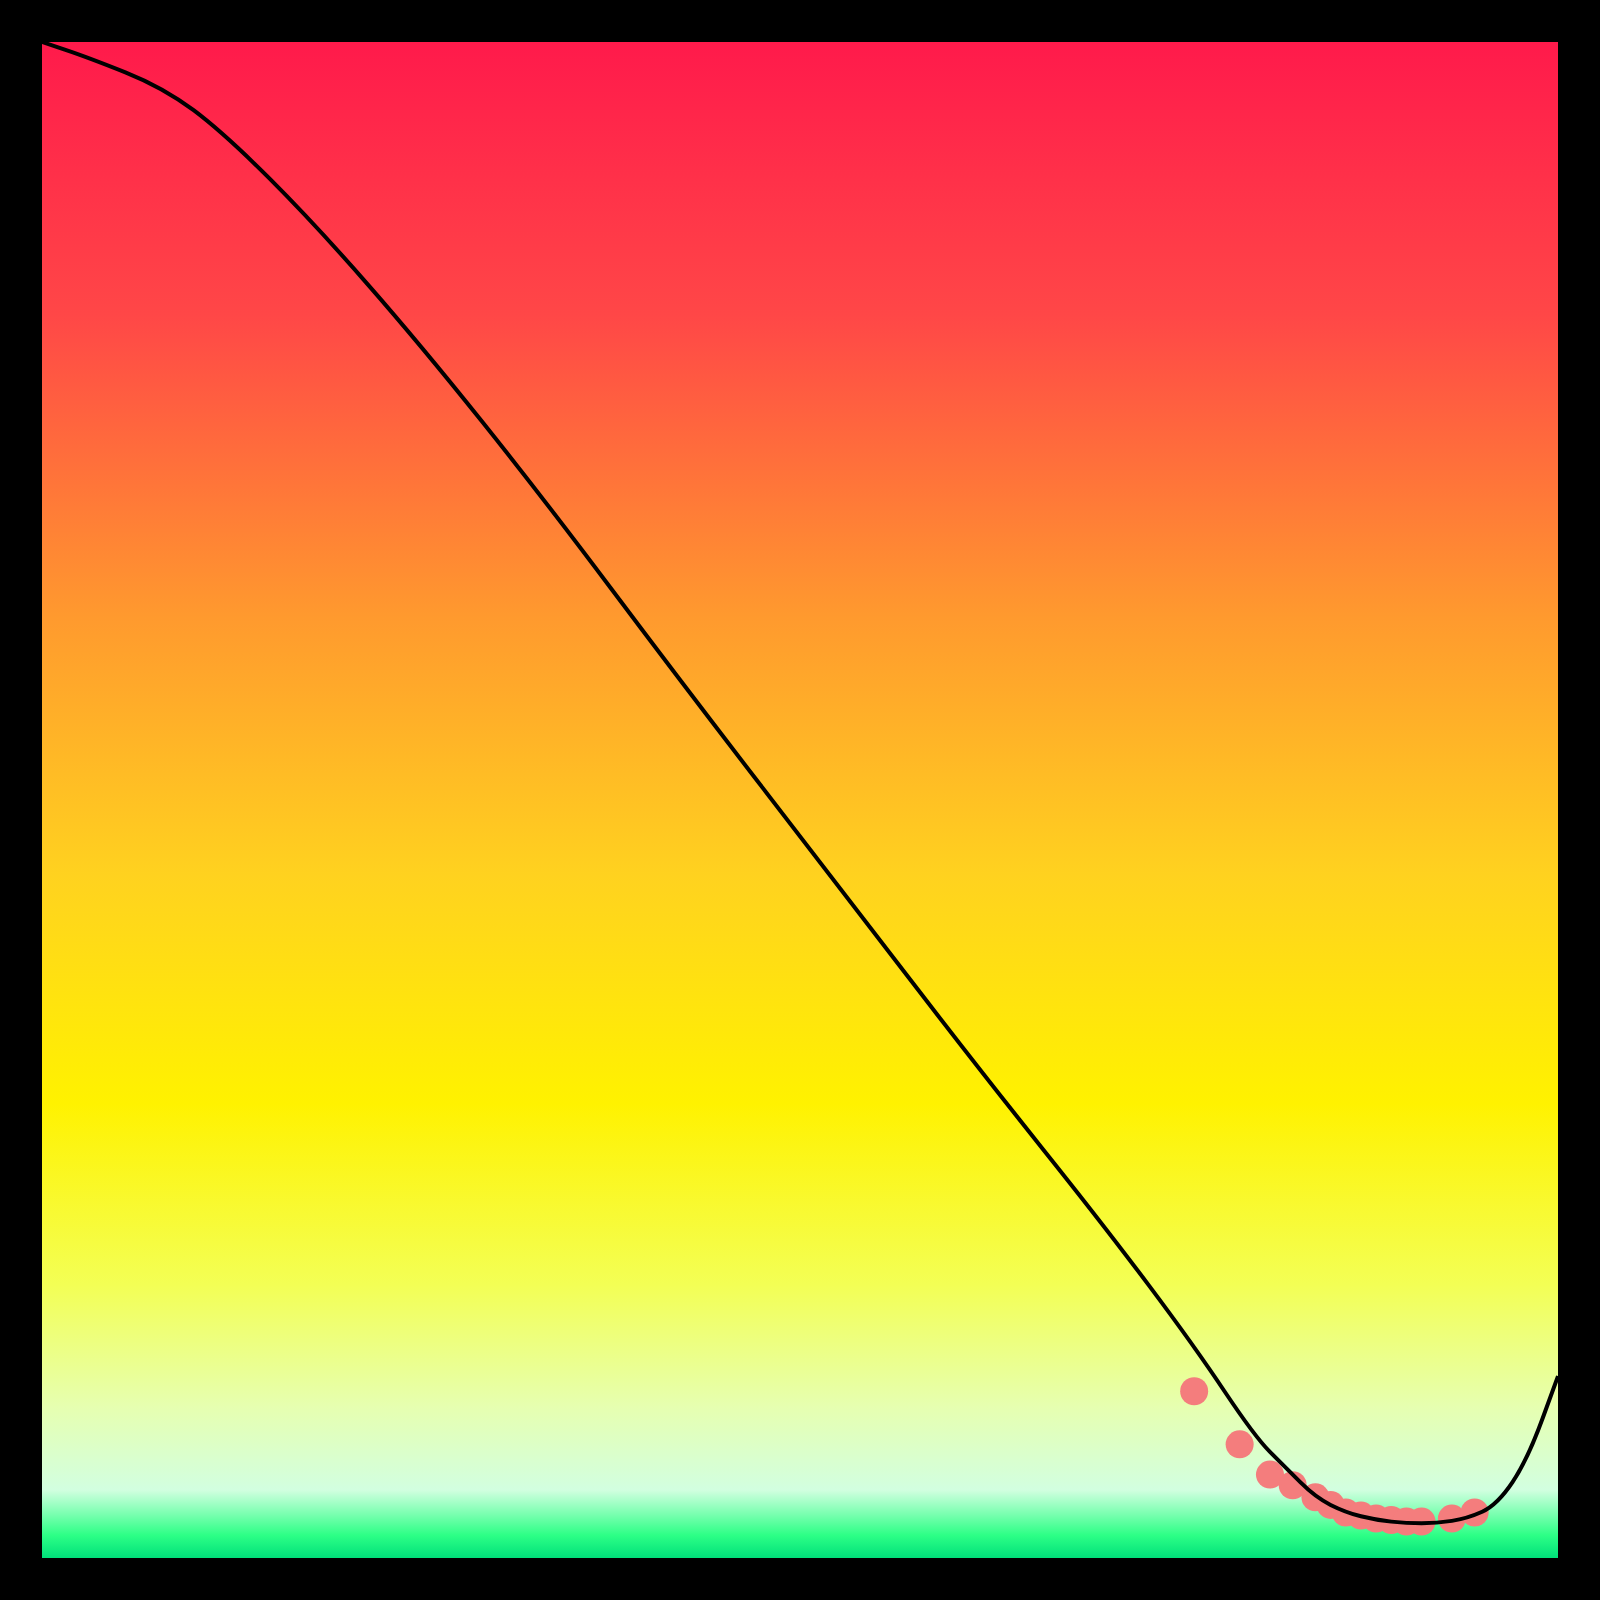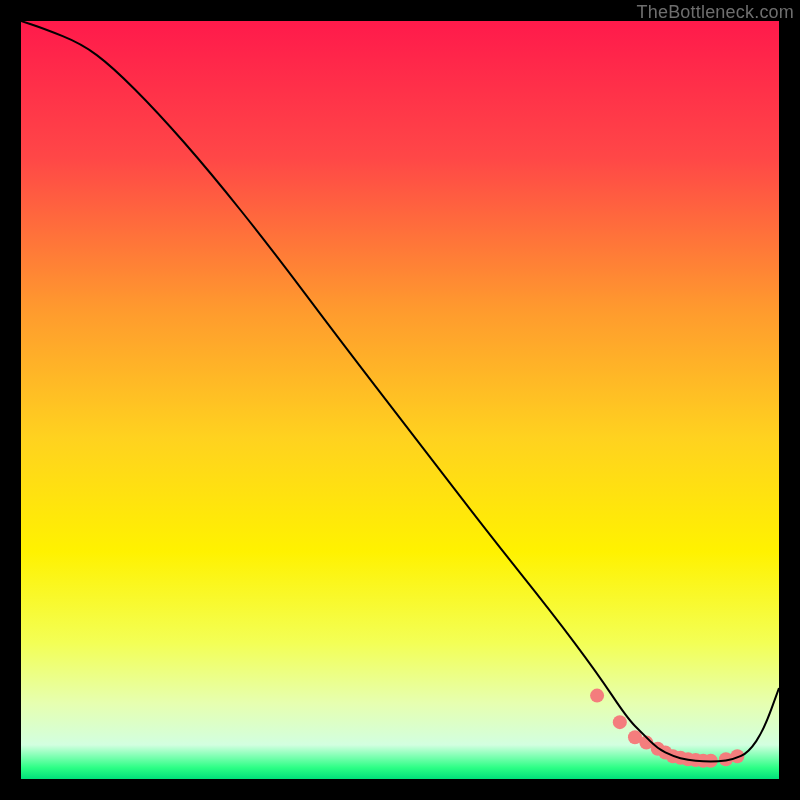--- a/index.html
+++ b/index.html
@@ -72,15 +72,14 @@
           <circle cx="674.62" cy="739.05" r="7" fill="#f47d7d"></circle>
           <circle cx="682.2" cy="739.808" r="7" fill="#f47d7d"></circle>
           <circle cx="689.78" cy="739.808" r="7" fill="#f47d7d"></circle>
           <circle cx="704.94" cy="738.292" r="7" fill="#f47d7d"></circle>
           <circle cx="716.31" cy="735.26" r="7" fill="#f47d7d"></circle>
         </g>
       <path id="curve-path" fill="none" stroke="#000000" stroke-width="2" d="M 0 0 Q 0 0 11.37 3.7900000000000205 Q 22.74 7.580000000000041 41.69 15.160000000000025 Q 60.64 22.74000000000001 75.8 34.110000000000014 Q 90.96 45.48000000000002 113.69999999999999 68.22000000000003 Q 136.44 90.96000000000004 162.97 121.28000000000003 Q 189.5 151.60000000000002 219.82 189.5 Q 250.14000000000001 227.39999999999998 284.25 272.88 Q 318.36 318.36 356.26 367.63 Q 394.16 416.9 432.06 466.17 Q 469.96 515.44 500.28 553.34 Q 530.6 591.24 553.34 621.56 Q 576.08 651.88 591.24 674.62 Q 606.4 697.36 613.98 704.94 Q 621.56 712.52 629.14 720.0999999999999 Q 636.72 727.68 644.3 731.47 Q 651.88 735.26 659.46 737.155 Q 667.04 739.05 674.62 739.808 Q 682.2 740.566 689.78 740.566 Q 697.36 740.566 704.94 739.4290000000001 Q 712.52 738.292 720.0999999999999 734.8810000000001 Q 727.68 731.47 735.26 720.1 Q 742.84 708.73 750.4200000000001 687.885 T 758 667.04"></path>
     </svg>
   </div>
 
-  <div class="watermark">TheBottleneck.com</div>
 
 </div>
 
 </body></html>

